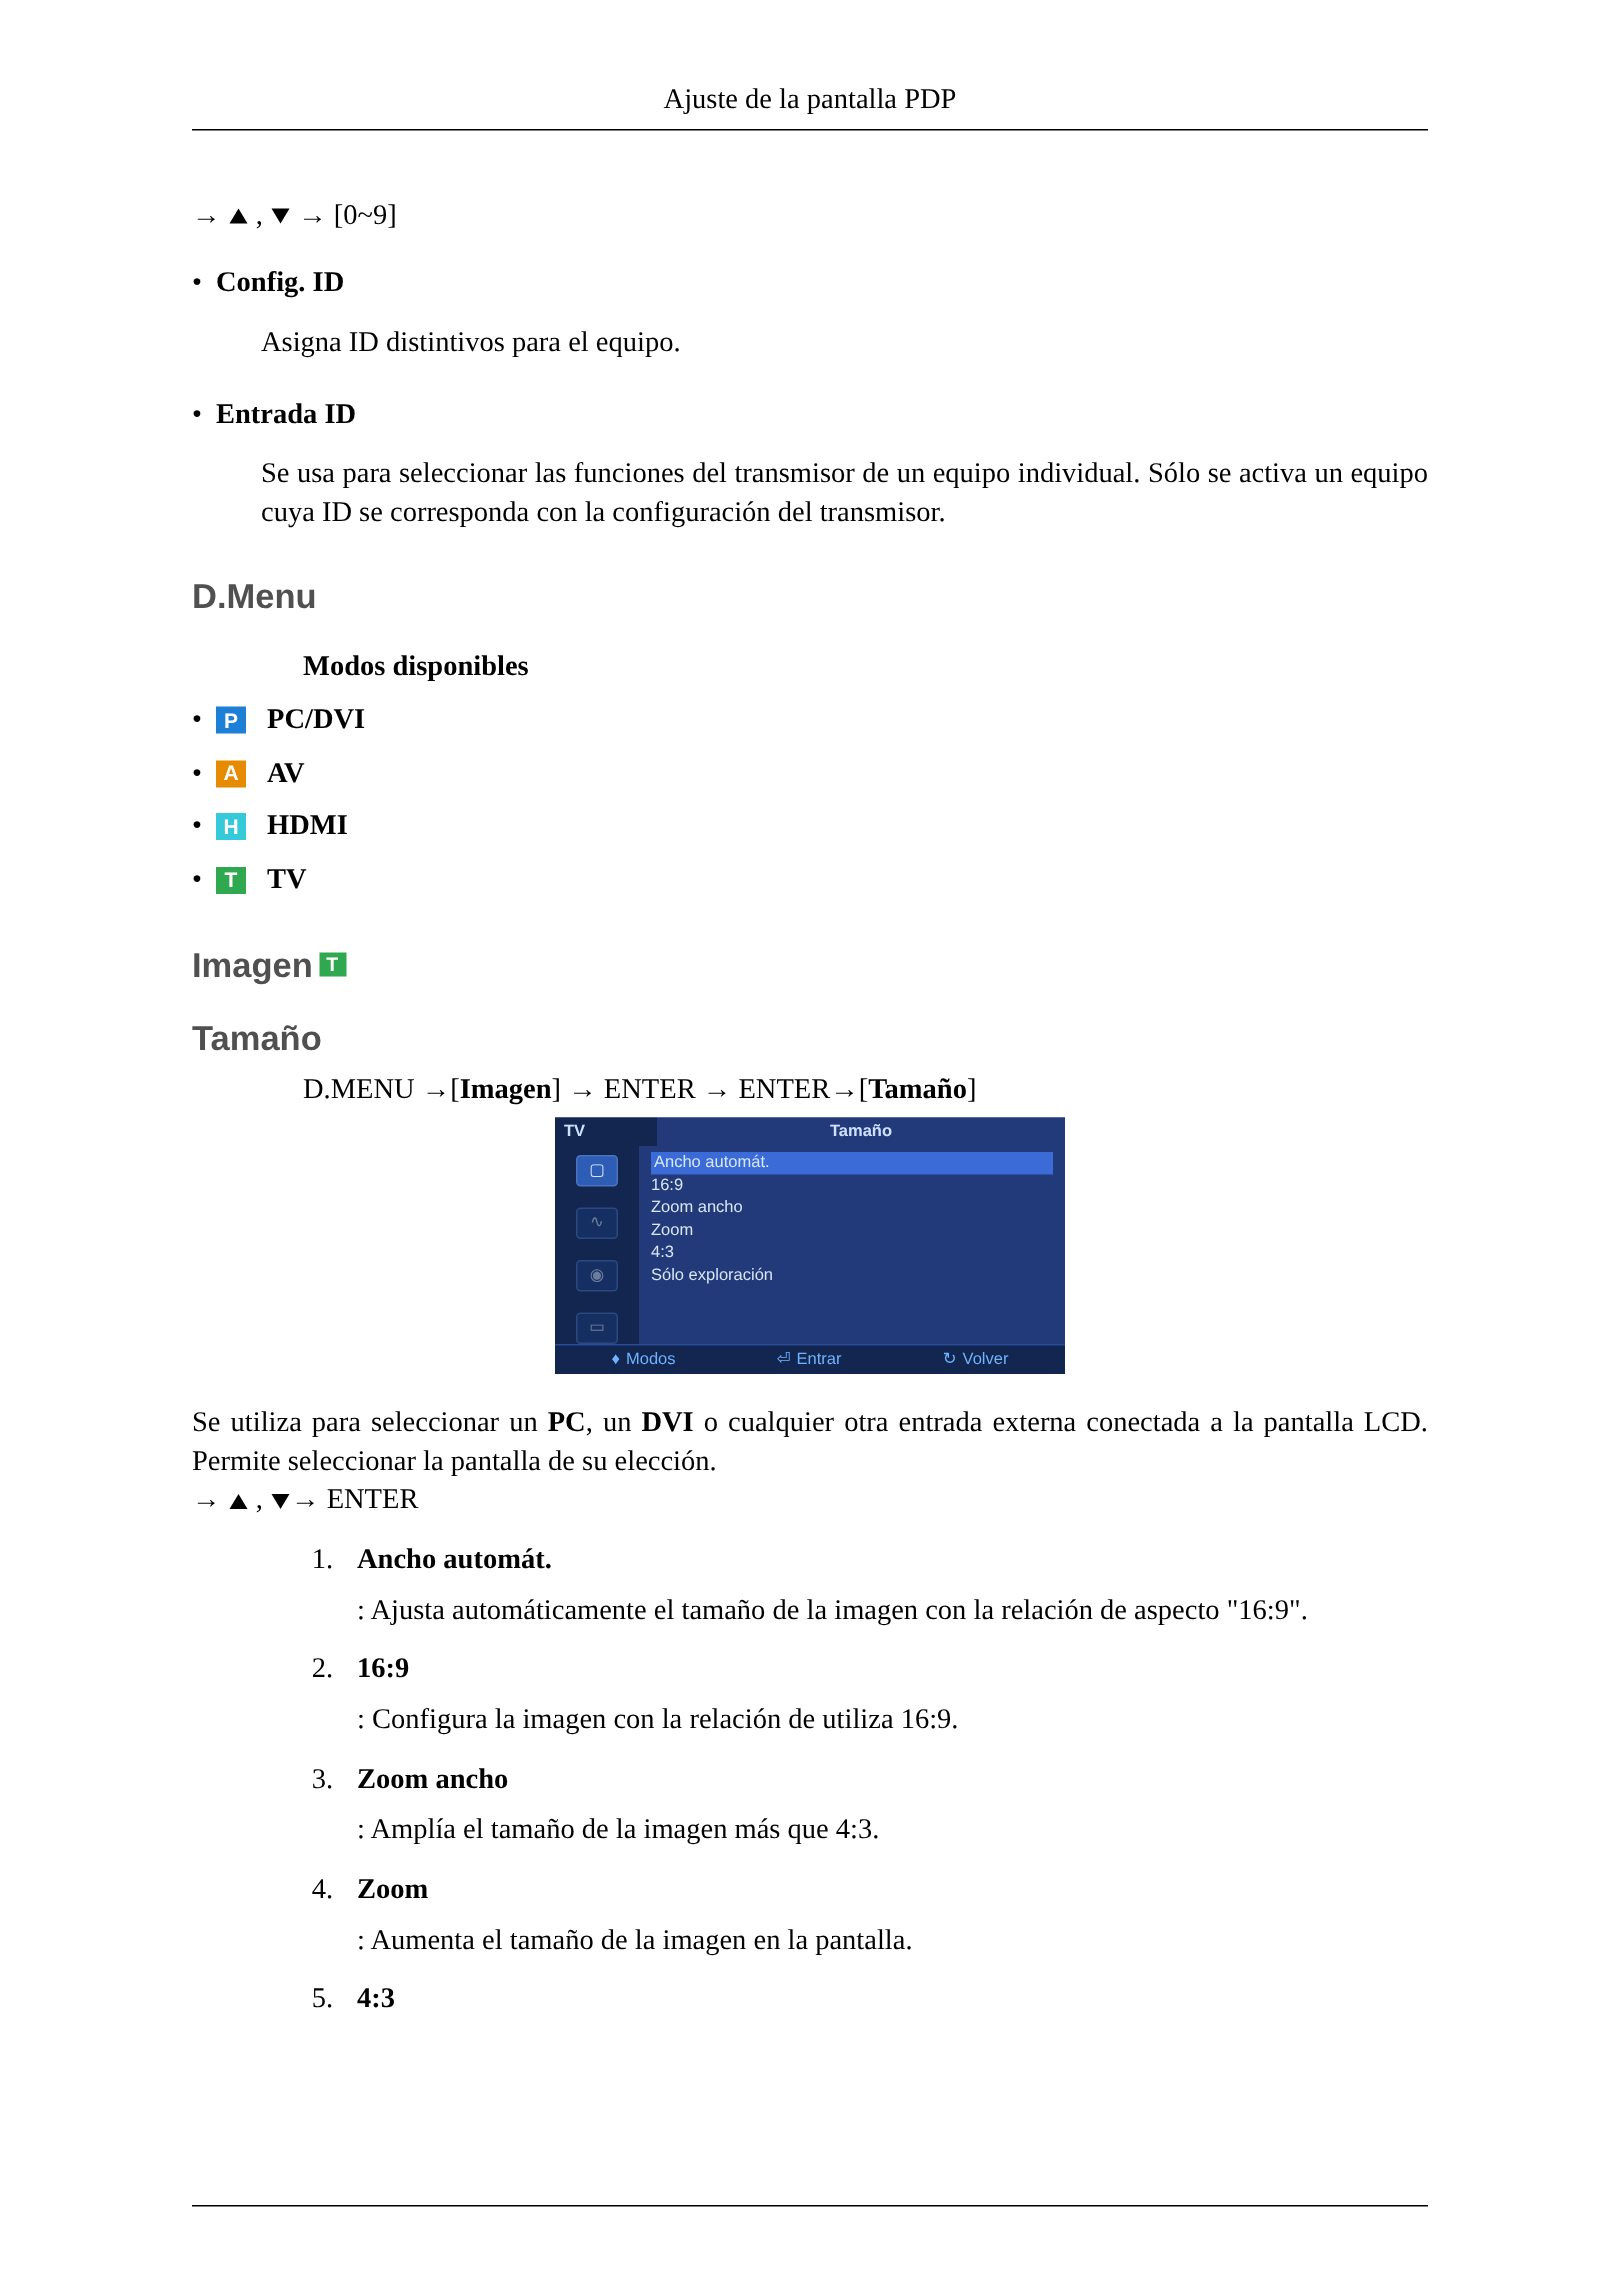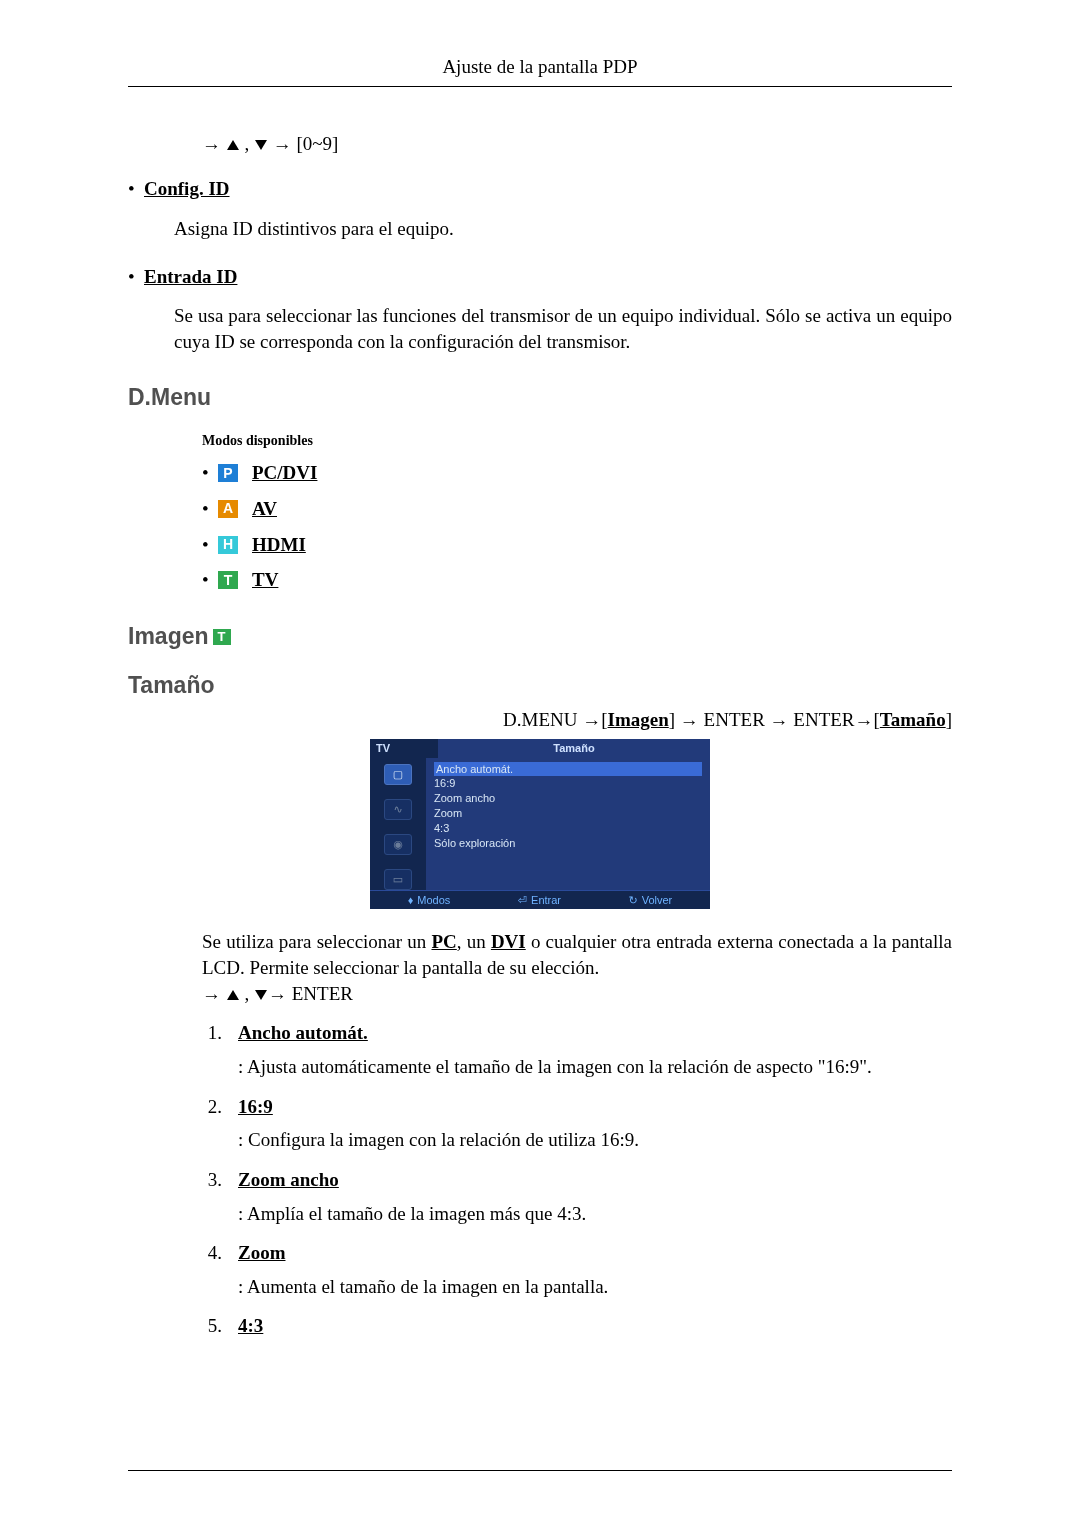--- a/index.html
+++ b/index.html
@@ -21,44 +21,44 @@
   .header-title {
     text-align: center;
     font-size: 19px;
     margin-bottom: 6px;
   }
   .header-rule, .footer-rule {
     border: none;
     border-top: 1px solid #000;
     margin: 0;
   }
-  .indent-1 { margin-left: 74px; }
+  .indent-1 { }
   .indent-2 { margin-left: 46px; }
   .bullet-row {
     display: flex;
     align-items: center;
     gap: 10px;
     margin: 6px 0;
   }
   .bullet-dot {
     width: 6px;
     text-align: center;
   }
-  .bold { font-weight: bold; text-decoration: underline; }
+  .bold { font-weight: bold; }
   .h2 {
     font-family: Arial, Helvetica, sans-serif;
     font-weight: bold;
     font-size: 23px;
     color: #505050;
     margin-top: 28px;
     margin-bottom: 4px;
   }
   .h3 {
     font-weight: bold;
-    font-size: 14px;
+    font-size: 19px;
     margin-top: 18px;
     margin-bottom: 8px;
     margin-left: 74px;
   }
   .arrow-tri-up {
     display: inline-block;
     width: 0; height: 0;
     border-left: 6px solid transparent;
     border-right: 6px solid transparent;
     border-bottom: 10px solid #000;
@@ -85,21 +85,21 @@
     font-size: 14px;
     color: #fff;
     vertical-align: middle;
     margin-right: 4px;
   }
   .badge-p { background: #1e7fd6; }
   .badge-a { background: #e68a00; }
   .badge-h { background: #35c9d9; }
   .badge-t { background: #2fa84f; }
   .modes-list .bullet-row { margin: 10px 0; }
-  .path-line { margin-left: 74px; margin-top: 6px; text-align: right; }
+  .path-line { margin-left: 74px; margin-top: 6px; }
   .osd {
     width: 340px;
     margin: 6px auto 20px auto;
     font-family: Arial, sans-serif;
     font-size: 11px;
     color: #d8e6f5;
   }
   .osd-top {
     display: flex;
     background: #223a7a;

